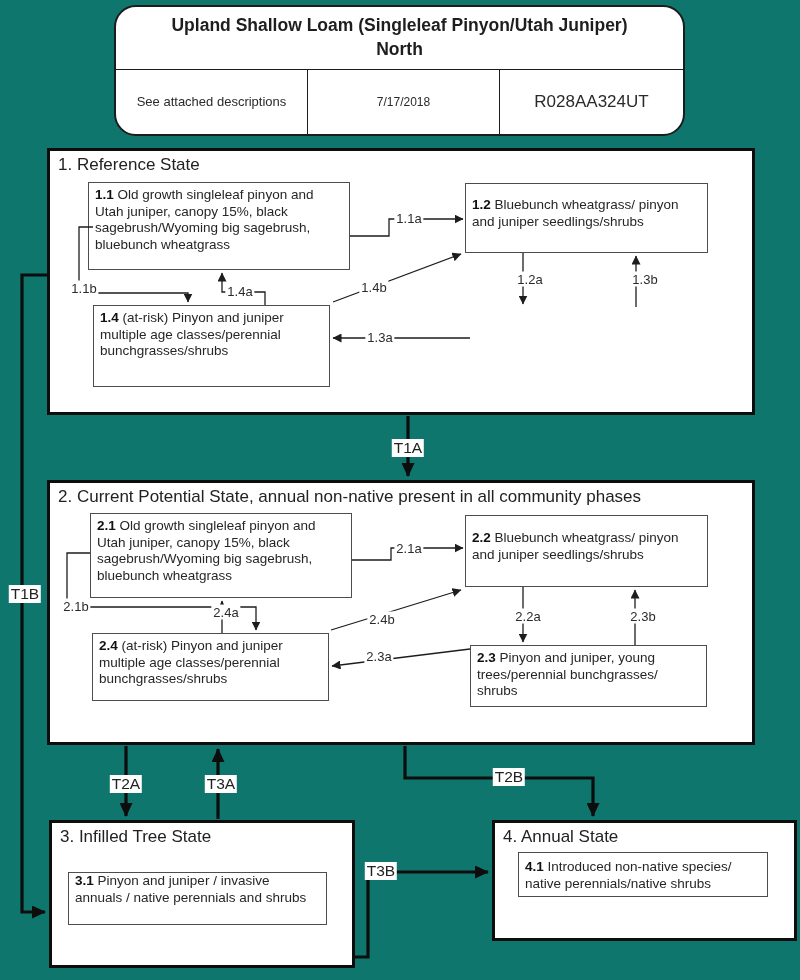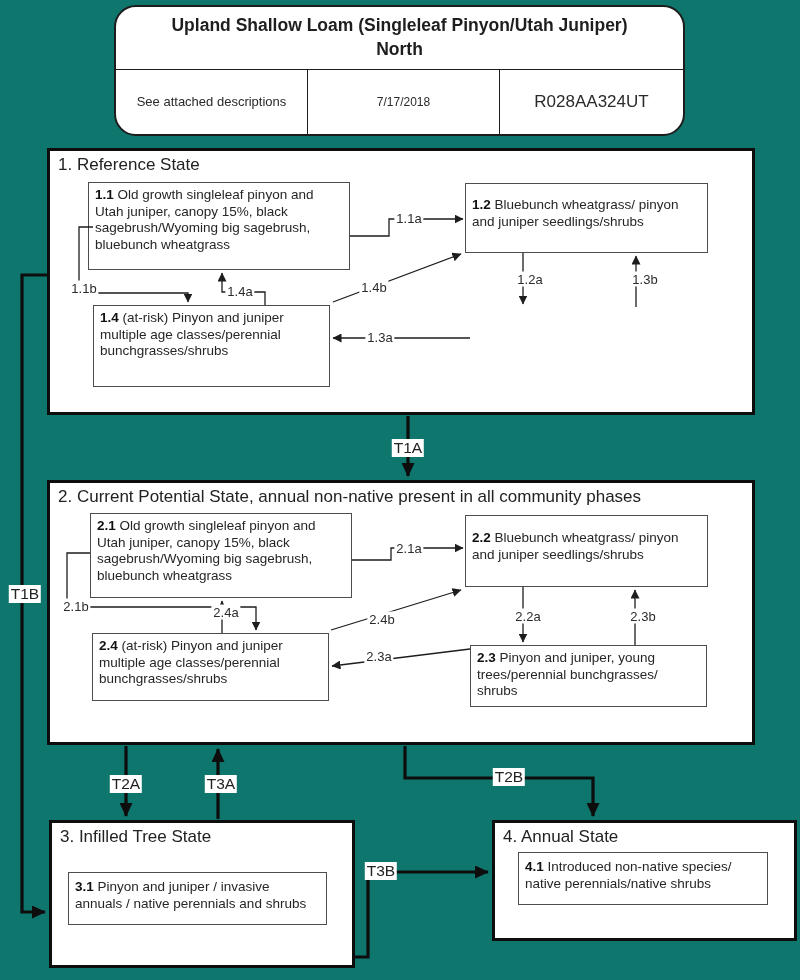--- a/index.html
+++ b/index.html
@@ -97,24 +97,24 @@
   <div class="cbox" style="left:465px;top:515px;width:243px;height:72px;padding-top:14px;">
     <b>2.2</b> <span>Bluebunch wheatgrass/ pinyon and juniper seedlings/shrubs</span>
   </div>
   <div class="cbox" style="left:92px;top:633px;width:237px;height:68px;">
     <b>2.4</b> <span>(at-risk) Pinyon and juniper multiple age classes/perennial bunchgrasses/shrubs</span>
   </div>
   <div class="cbox" style="left:470px;top:645px;width:237px;height:62px;">
     <b>2.3</b> <span>Pinyon and juniper, young trees/perennial bunchgrasses/ shrubs</span>
   </div>
 
-  <div class="cbox" style="left:68px;top:872px;width:259px;height:53px;padding-top:6px;">
+  <div class="cbox" style="left:68px;top:872px;width:259px;height:53px;padding-top:0;">
     <b>3.1</b> <span>Pinyon and  juniper / invasive annuals / native perennials and shrubs</span>
   </div>
-  <div class="cbox" style="left:518px;top:852px;width:250px;height:53px;padding-top:6px;">
+  <div class="cbox" style="left:518px;top:852px;width:250px;height:45px;padding-top:6px;">
     <b>4.1</b> <span>Introduced non-native species/ native perennials/native shrubs</span>
   </div>
 
   <svg id="wires" width="800" height="980" viewBox="0 0 800 980">
     <defs>
       <marker id="ahs" markerUnits="userSpaceOnUse" markerWidth="10" markerHeight="9" refX="8.5" refY="4.5" orient="auto">
         <path d="M0,0 L9,4.5 L0,9 z" fill="#1d1d1d"></path>
       </marker>
       <marker id="ahl" markerUnits="userSpaceOnUse" markerWidth="15" markerHeight="13" refX="13" refY="6.5" orient="auto">
         <path d="M0,0 L14,6.5 L0,13 z" fill="#0d0d0d"></path>

